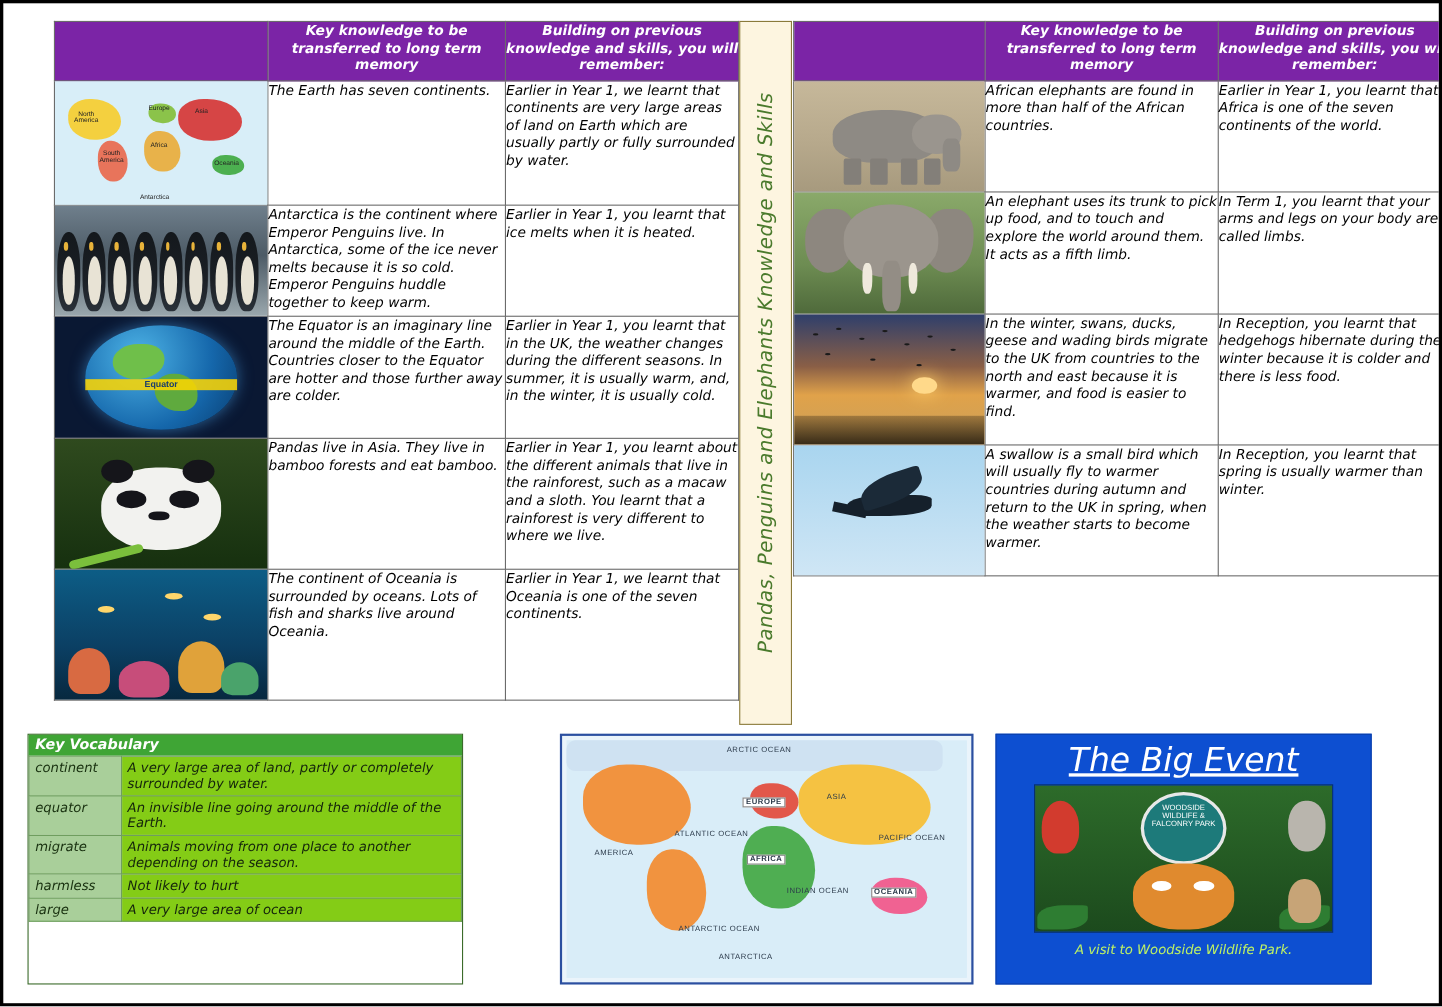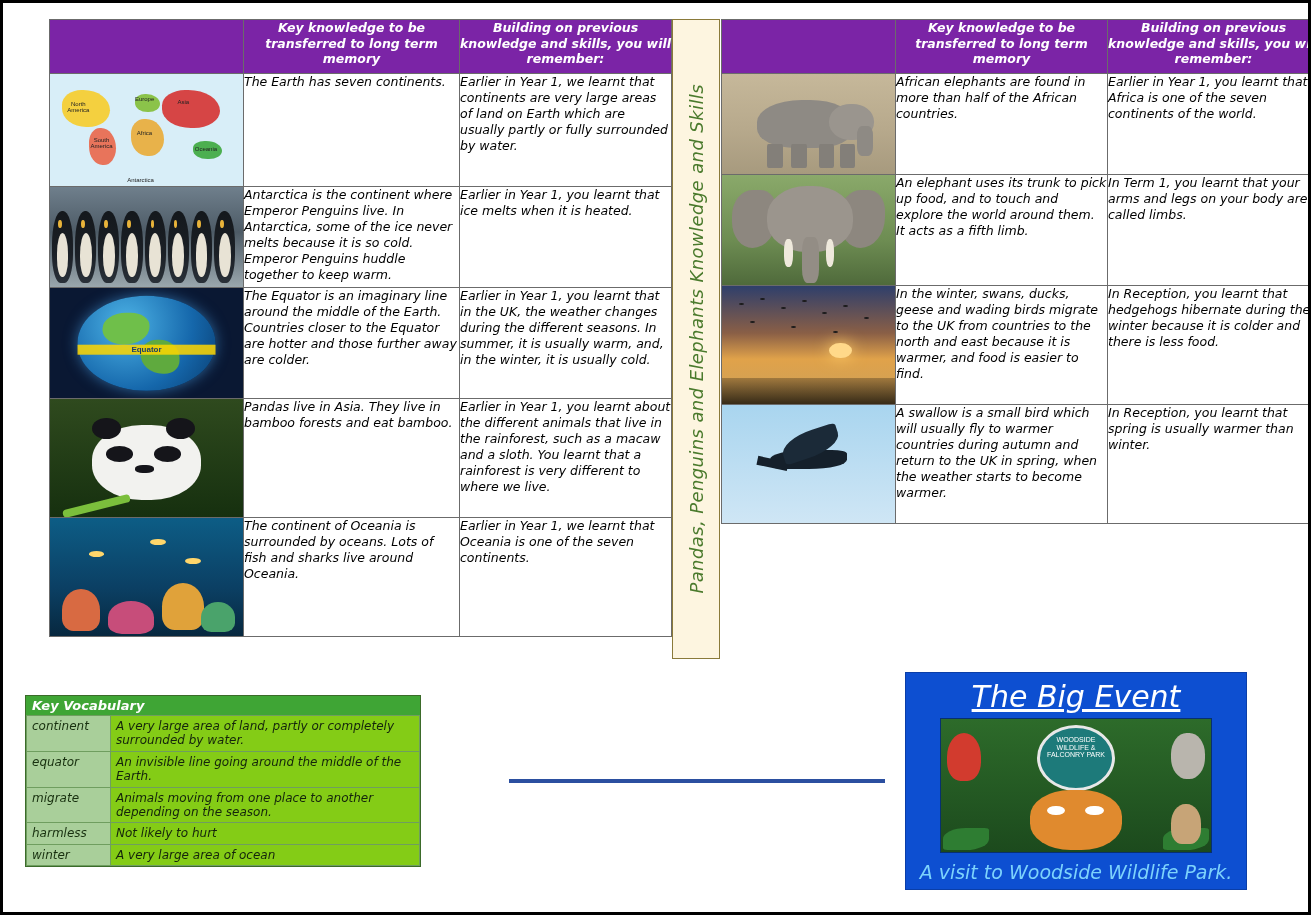--- a/index.html
+++ b/index.html
@@ -213,21 +213,20 @@
     background:#15202b; transform:rotate(12deg);
   }
 
   
   .bottom {
     position: absolute;
     left: 22px; top: 664px;
     width: 1270px; height: 228px;
     display: flex;
     gap: 0;
-    align-items: center;
   }
 
   
   .vocab {
     width: 396px;
     border: 1px solid #3b6b2a;
   }
   .vocab-title {
     background: #3fa535;
     color: #ffffff;
@@ -310,22 +309,22 @@
     content:""; position:absolute; top:26%; width:20%; height:16%;
     background:#fff; border-radius:50%;
   }
   .be-img .tiger::before { left:18%; }
   .be-img .tiger::after { left:60%; }
   .be-img .parrot { position:absolute; left:6px; top:14px; width:34px; height:48px; background:#d23b2e; border-radius:50% 50% 40% 40%; }
   .be-img .lemur { position:absolute; right:6px; top:14px; width:34px; height:46px; background:#b9b5ad; border-radius:46%; }
   .be-img .meerkat { position:absolute; right:10px; bottom:8px; width:30px; height:40px; background:#c7a477; border-radius:48% 48% 36% 36%; }
   .be-caption {
     margin-top: 8px;
-    color:#7dd3fc;
-    font-size: 19px;
+    color:#bef264;
+    font-size: 12px;
     font-style: italic;
     font-family: "DejaVu Sans", sans-serif;
   }
 </style>
 </head>
 <body>
 
 <div id="page">
 
   <div class="knowledge-wrap">
@@ -538,21 +537,21 @@
         </tr>
         <tr>
           <td class="vterm">migrate</td>
           <td class="vdef">Animals moving from one place to another depending on the season.</td>
         </tr>
         <tr>
           <td class="vterm">harmless</td>
           <td class="vdef">Not likely to hurt</td>
         </tr>
         <tr>
-          <td class="vterm">winter</td>
+          <td class="vterm">large</td>
           <td class="vdef">A very large area of ocean</td>
         </tr>
       </tbody>
         </table>
     </div>
 
     <div class="map-panel">
       <div class="bigmap">
         <div class="c na"></div>
           <div class="c sa"></div>

